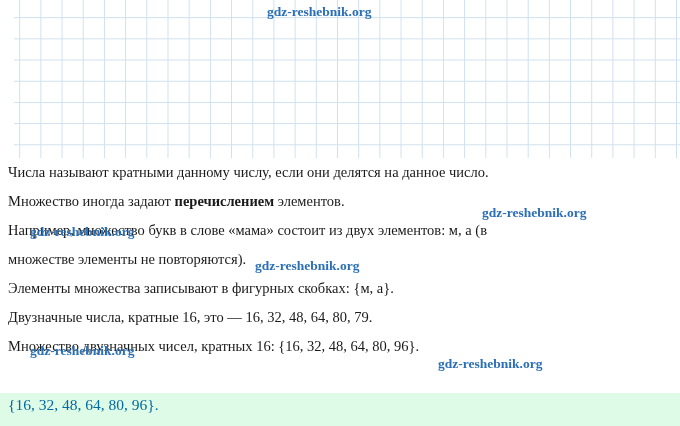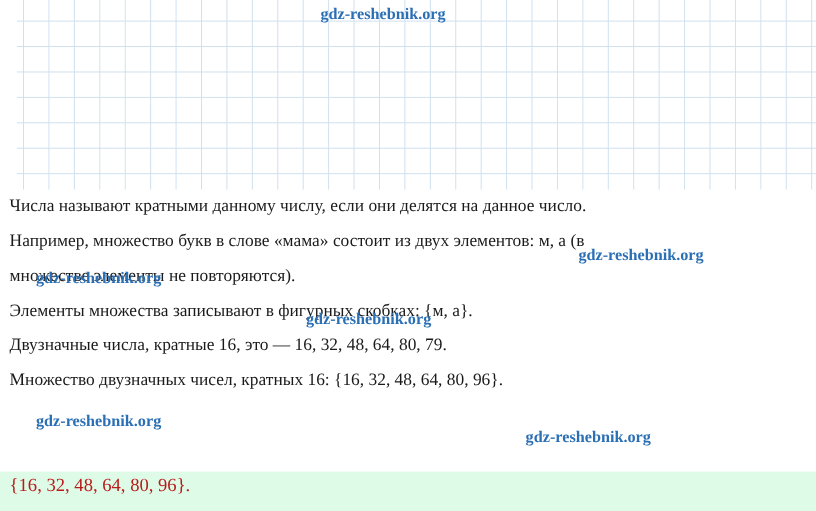--- a/index.html
+++ b/index.html
@@ -88,39 +88,40 @@
     top: 393px;
     width: 680px;
     height: 33px;
     background: #ddfbe6;
   }
   #answer-text {
     position: absolute;
     left: 8px;
     top: 396px;
     font-size: 15.5px;
-    color: #b91c1c;
+    color: #0369a1;
     font-family: "Liberation Serif", serif;
     white-space: nowrap;
   }
 </style>
 </head>
 <body>
 
 <div id="page">
 
   <div id="grid-band"></div>
   <div id="grid-fade-left"></div>
 
   <div class="wm wm-top">gdz-reshebnik.org</div>
 
   <div id="body-text">
     <p class="line wrap">Числа называют кратными данному числу, если они делятся на данное число.</p>
 
 
+    <p class="line wrap"><span>Множество иногда задают </span><b>перечислением</b><span> элементов.</span></p>
 
     <p class="line wrap">Например, множество букв в слове «мама» состоит из двух элементов: м, а (в множестве элементы не повторяются).</p>
 
     <p class="line wrap">Элементы множества записывают в фигурных скобках: {м, а}.</p>
 
     <p class="line">Двузначные числа, кратные 16, это — 16, 32, 48, 64, 80, 79.</p>
 
     <p class="line">Множество двузначных чисел, кратных 16: {16,  32,  48,  64,  80,  96}.</p>
   </div>
 

